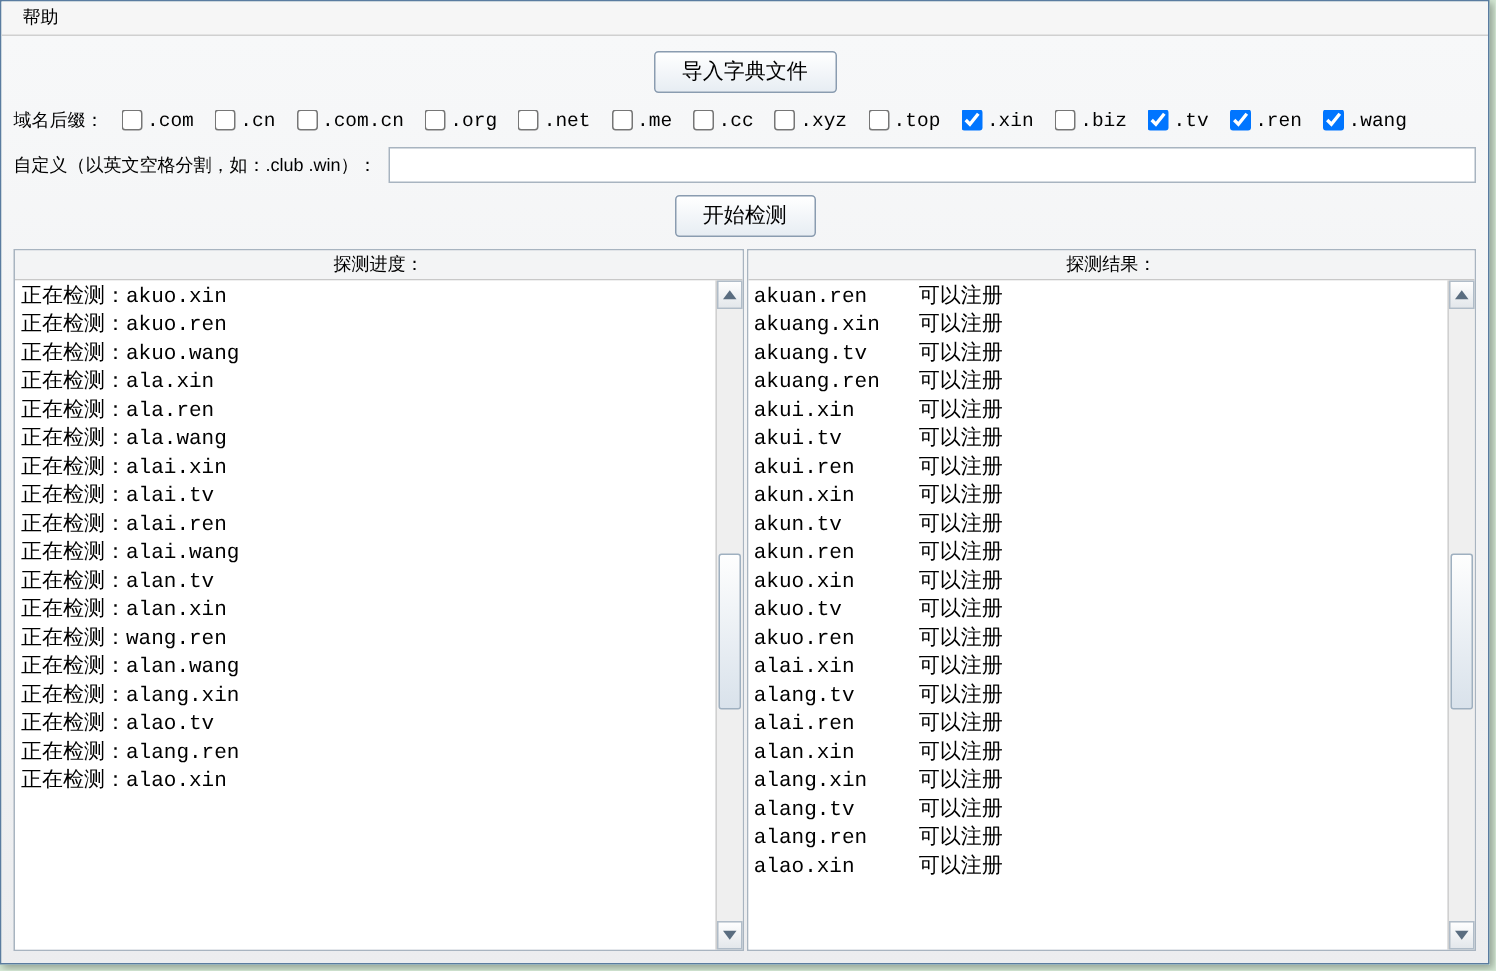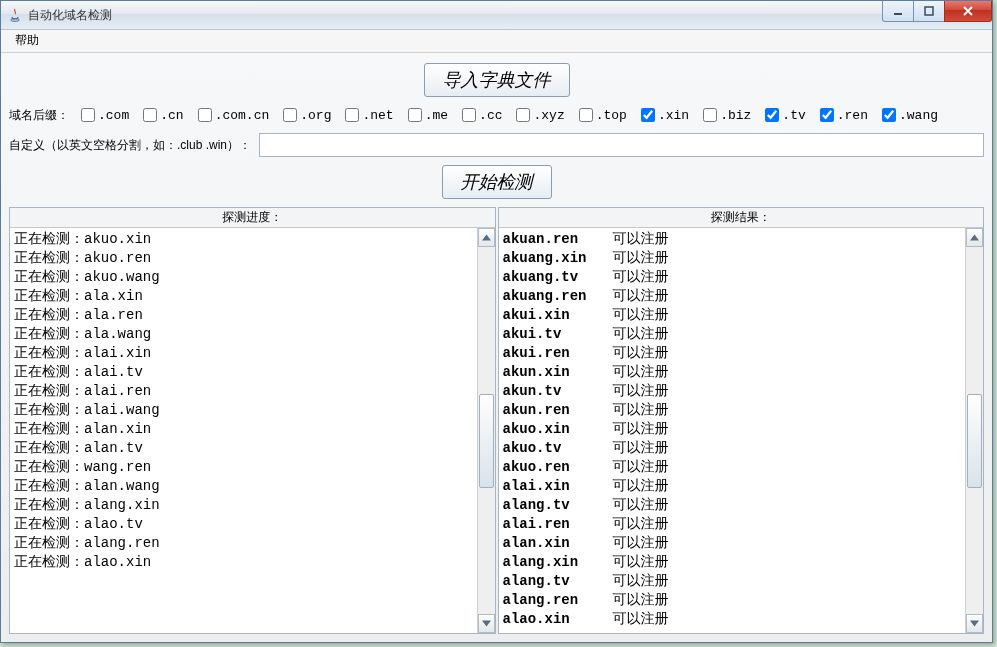--- a/index.html
+++ b/index.html
@@ -76,23 +76,22 @@
     flex-direction: column;
     background: linear-gradient(#f7f8f9, #ecedef);
   }
   .row { display: flex; align-items: center; margin: 4px 0; }
   .center { justify-content: center; }
   .jbutton {
     border: 1px solid #8a9cb0;
     background: linear-gradient(#ffffff, #e7edf3);
     padding: 4px 18px;
     border-radius: 3px;
-    font-size: 18px;
+    font-size: 14px;
     cursor: default;
-    font-style: italic;
   }
   .lbl { margin-right: 8px; }
   .cbx {
     display: inline-flex; align-items: center;
     margin-right: 10px;
     font-family: "Courier New", monospace;
     font-size: 13px;
   }
   .cbx input { margin-right: 3px; width:14px; height:14px; }
   .txtinput {
@@ -133,21 +132,21 @@
     flex: 1;
     overflow: hidden;
     background: #fff;
     font-family: "SimSun", "Courier New", monospace;
     font-size: 14px;
     line-height: 19px;
     padding: 2px 4px;
     white-space: nowrap;
   }
   .list .line { display: flex; }
-  .list .c1 { width: 110px; font-weight: bold; }
+  .list .c1 { width: 110px; }
   .vscroll {
     width: 17px;
     background: #f0f0f0;
     border-left: 1px solid #d0d0d0;
     display: flex; flex-direction: column;
     align-items: stretch;
   }
   .sc-btn {
     height: 17px;
     background: linear-gradient(#fefefe,#e3e7eb);
@@ -159,47 +158,20 @@
     position:absolute; left:1px; right:1px;
     background: linear-gradient(#fefefe,#d9e2eb);
     border:1px solid #9fb0c0; border-radius:2px;
   }
 </style>
 </head>
 <body>
 
 <div class="window">
 
-  <div class="titlebar">
-    <span class="java-icon">
-      <svg viewBox="0 0 16 16">
-          <path d="M5 10c0 1 1 2 3 2s3-1 3-2" fill="none" stroke="#4a6da7" stroke-width="1.2"></path>
-          <path d="M8 2c-2 2 2 3 0 5" fill="none" stroke="#d1533a" stroke-width="1.3"></path>
-          <ellipse cx="8" cy="13" rx="4.3" ry="1.3" fill="none" stroke="#4a6da7" stroke-width="1"></ellipse>
-        </svg>
-    </span>
-    <span class="title-text">自动化域名检测</span>
-    <div class="win-controls">
-      <div class="win-btn min">
-        <svg viewBox="0 0 12 12">
-            <rect x="2" y="8" width="8" height="2" fill="#404a55"></rect>
-          </svg>
-      </div>
-      <div class="win-btn">
-        <svg viewBox="0 0 12 12">
-            <rect x="2" y="2" width="8" height="8" fill="none" stroke="#404a55" stroke-width="1.5"></rect>
-          </svg>
-      </div>
-      <div class="win-btn close">
-        <svg viewBox="0 0 12 12">
-            <path d="M2 2l8 8M10 2l-8 8" stroke="#fff" stroke-width="1.8"></path>
-          </svg>
-      </div>
-    </div>
-  </div>
 
   <div class="menubar">
     <div class="menu-item">帮助</div>
   </div>
 
   <div class="content">
 
     <div class="row center">
       <div class="jbutton">导入字典文件</div>
     </div>
@@ -269,22 +241,22 @@
               <div class="line">正在检测：akuo.xin</div>
               <div class="line">正在检测：akuo.ren</div>
               <div class="line">正在检测：akuo.wang</div>
               <div class="line">正在检测：ala.xin</div>
               <div class="line">正在检测：ala.ren</div>
               <div class="line">正在检测：ala.wang</div>
               <div class="line">正在检测：alai.xin</div>
               <div class="line">正在检测：alai.tv</div>
               <div class="line">正在检测：alai.ren</div>
               <div class="line">正在检测：alai.wang</div>
+              <div class="line">正在检测：alan.tv</div>
               <div class="line">正在检测：alan.xin</div>
-              <div class="line">正在检测：alan.tv</div>
               <div class="line">正在检测：wang.ren</div>
               <div class="line">正在检测：alan.wang</div>
               <div class="line">正在检测：alang.xin</div>
               <div class="line">正在检测：alao.tv</div>
               <div class="line">正在检测：alang.ren</div>
               <div class="line">正在检测：alao.xin</div>
             </div>
           <div class="vscroll">
             <div class="sc-btn">
                 <svg viewBox="0 0 10 10">

